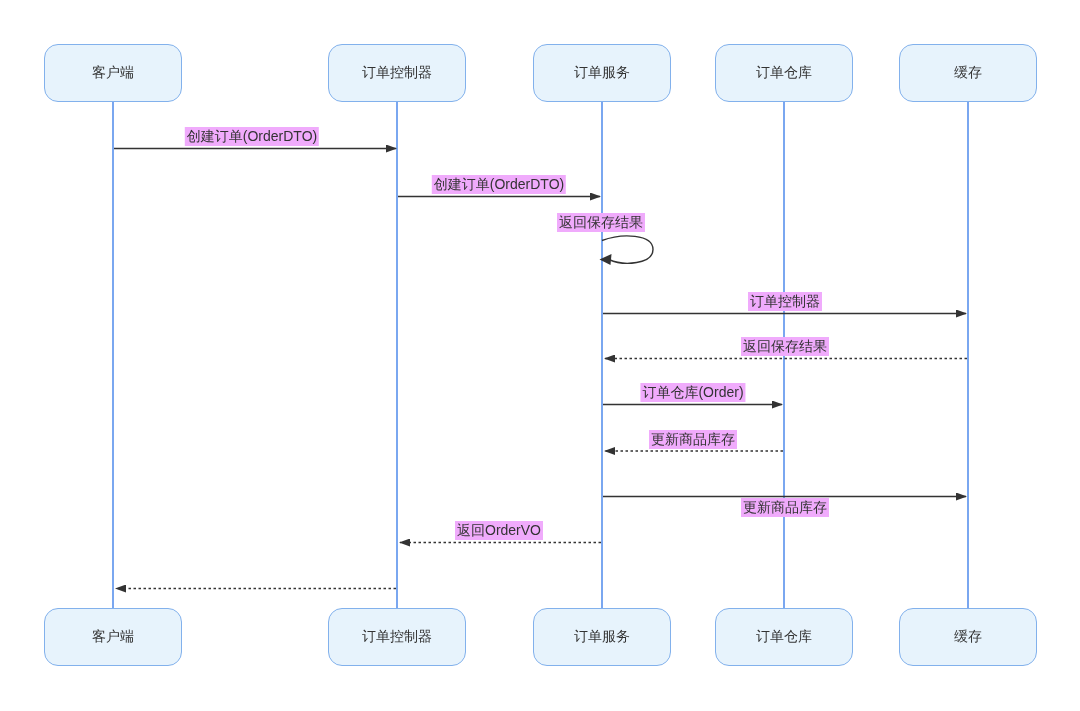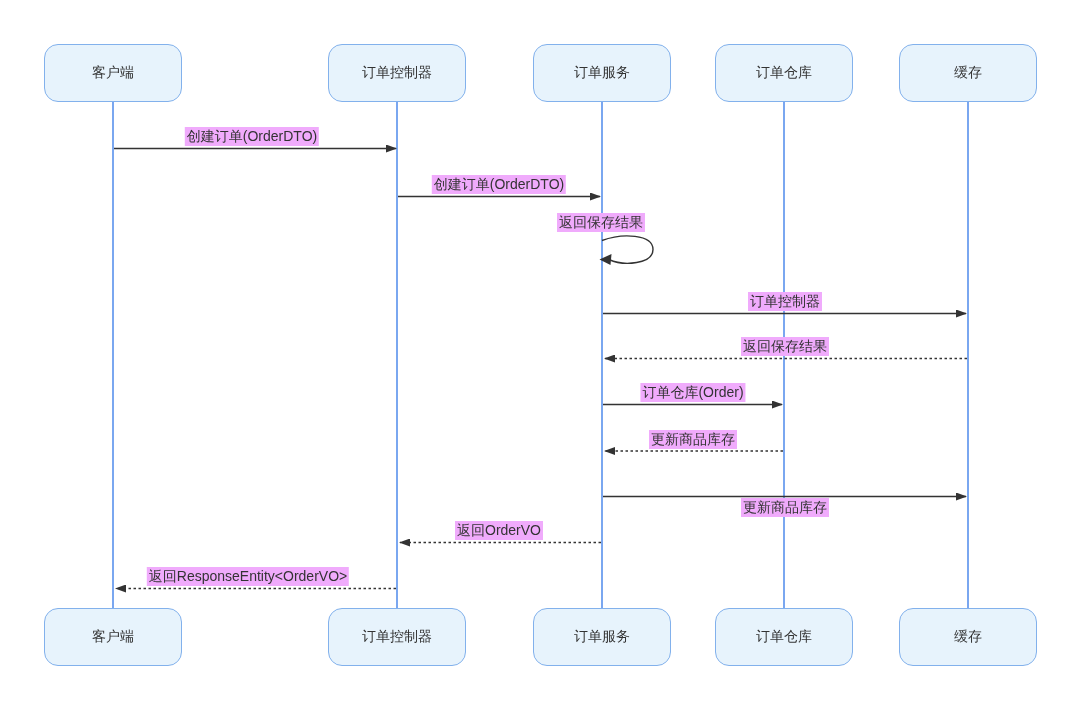--- a/index.html
+++ b/index.html
@@ -95,15 +95,14 @@
 
   <div class="msg-label" style="left:252px; top:127px">创建订单(OrderDTO)</div>
   <div class="msg-label" style="left:499px; top:175px">创建订单(OrderDTO)</div>
   <div class="msg-label" style="left:601px; top:213px">返回保存结果</div>
   <div class="msg-label" style="left:785px; top:292px">订单控制器</div>
   <div class="msg-label" style="left:785px; top:337px">返回保存结果</div>
   <div class="msg-label" style="left:693px; top:383px">订单仓库(Order)</div>
   <div class="msg-label" style="left:693px; top:430px">更新商品库存</div>
   <div class="msg-label" style="left:785px; top:498px">更新商品库存</div>
   <div class="msg-label" style="left:499px; top:521px">返回OrderVO</div>
-  <div class="msg-label" style="left:248px; top:567px">返回ResponseEntity&lt;OrderVO&gt;</div>
 
 </div>
 
 </body></html>

